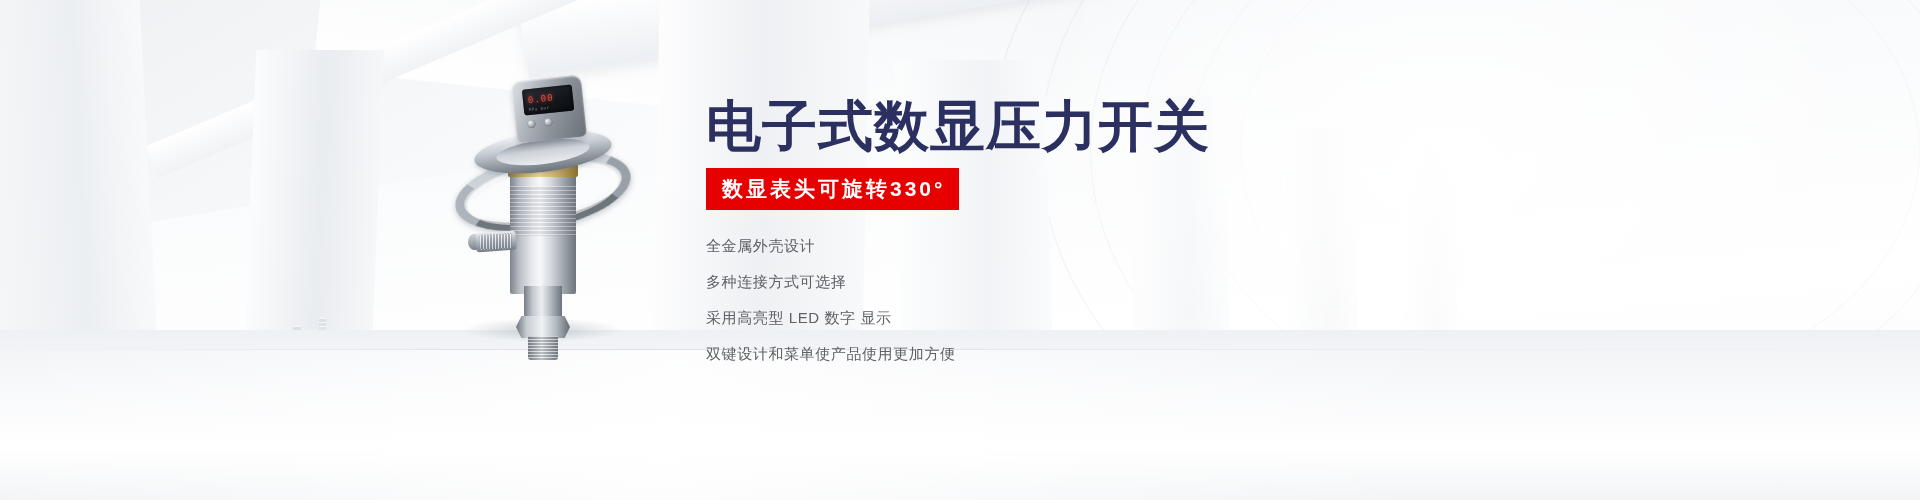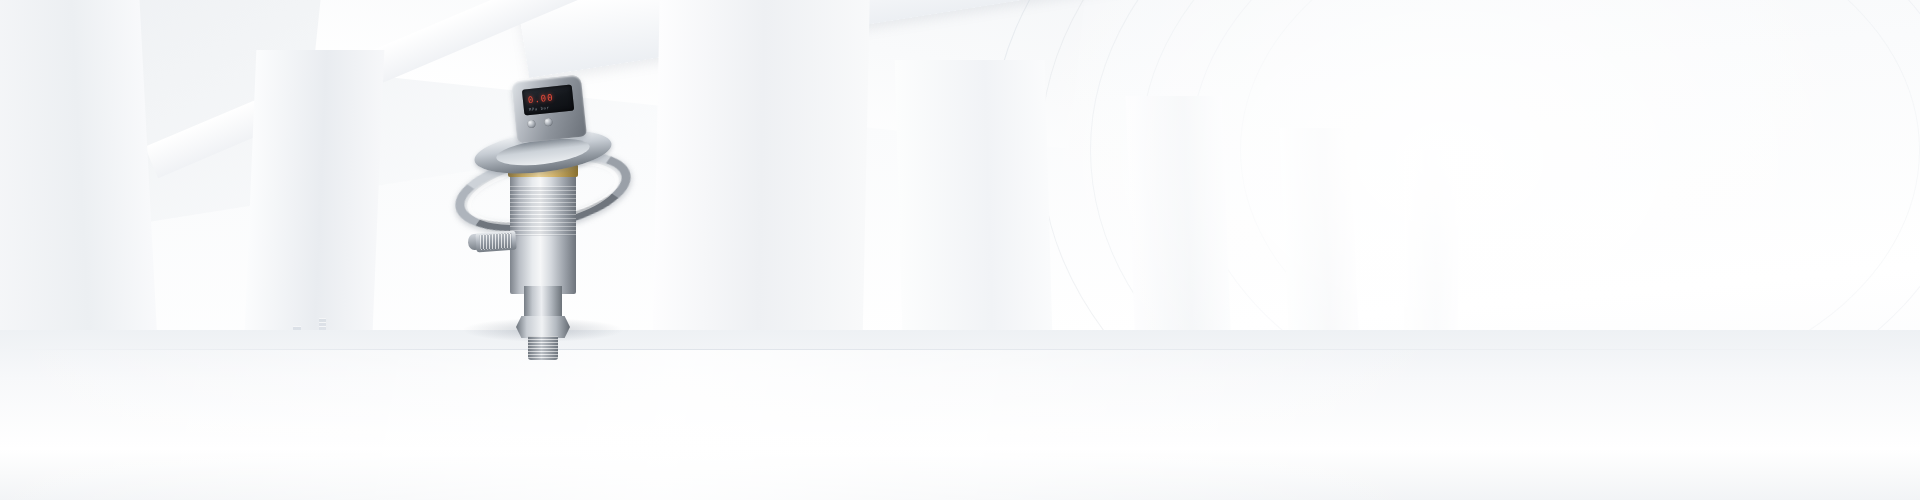--- a/index.html
+++ b/index.html
@@ -401,14 +401,28 @@
 
     <div class="connector-cap"></div>
     <div class="connector"></div>
     <div class="connector-threads"></div>
 
     <div class="stem"></div>
     <div class="hex"></div>
     <div class="thread"></div>
   </div>
 
+  <div id="copy">
+    <div class="headline">电子式数显压力开关</div>
+
+    <div class="tagline-wrap">
+      <span class="tagline">数显表头可旋转330°</span>
+    </div>
+
+    <div class="features">
+      <div class="feature">全金属外壳设计</div>
+      <div class="feature">多种连接方式可选择</div>
+      <div class="feature">采用高亮型 LED 数字 显示</div>
+      <div class="feature">双键设计和菜单使产品使用更加方便</div>
+    </div>
+  </div>
 
 </div>
 
 </body></html>

